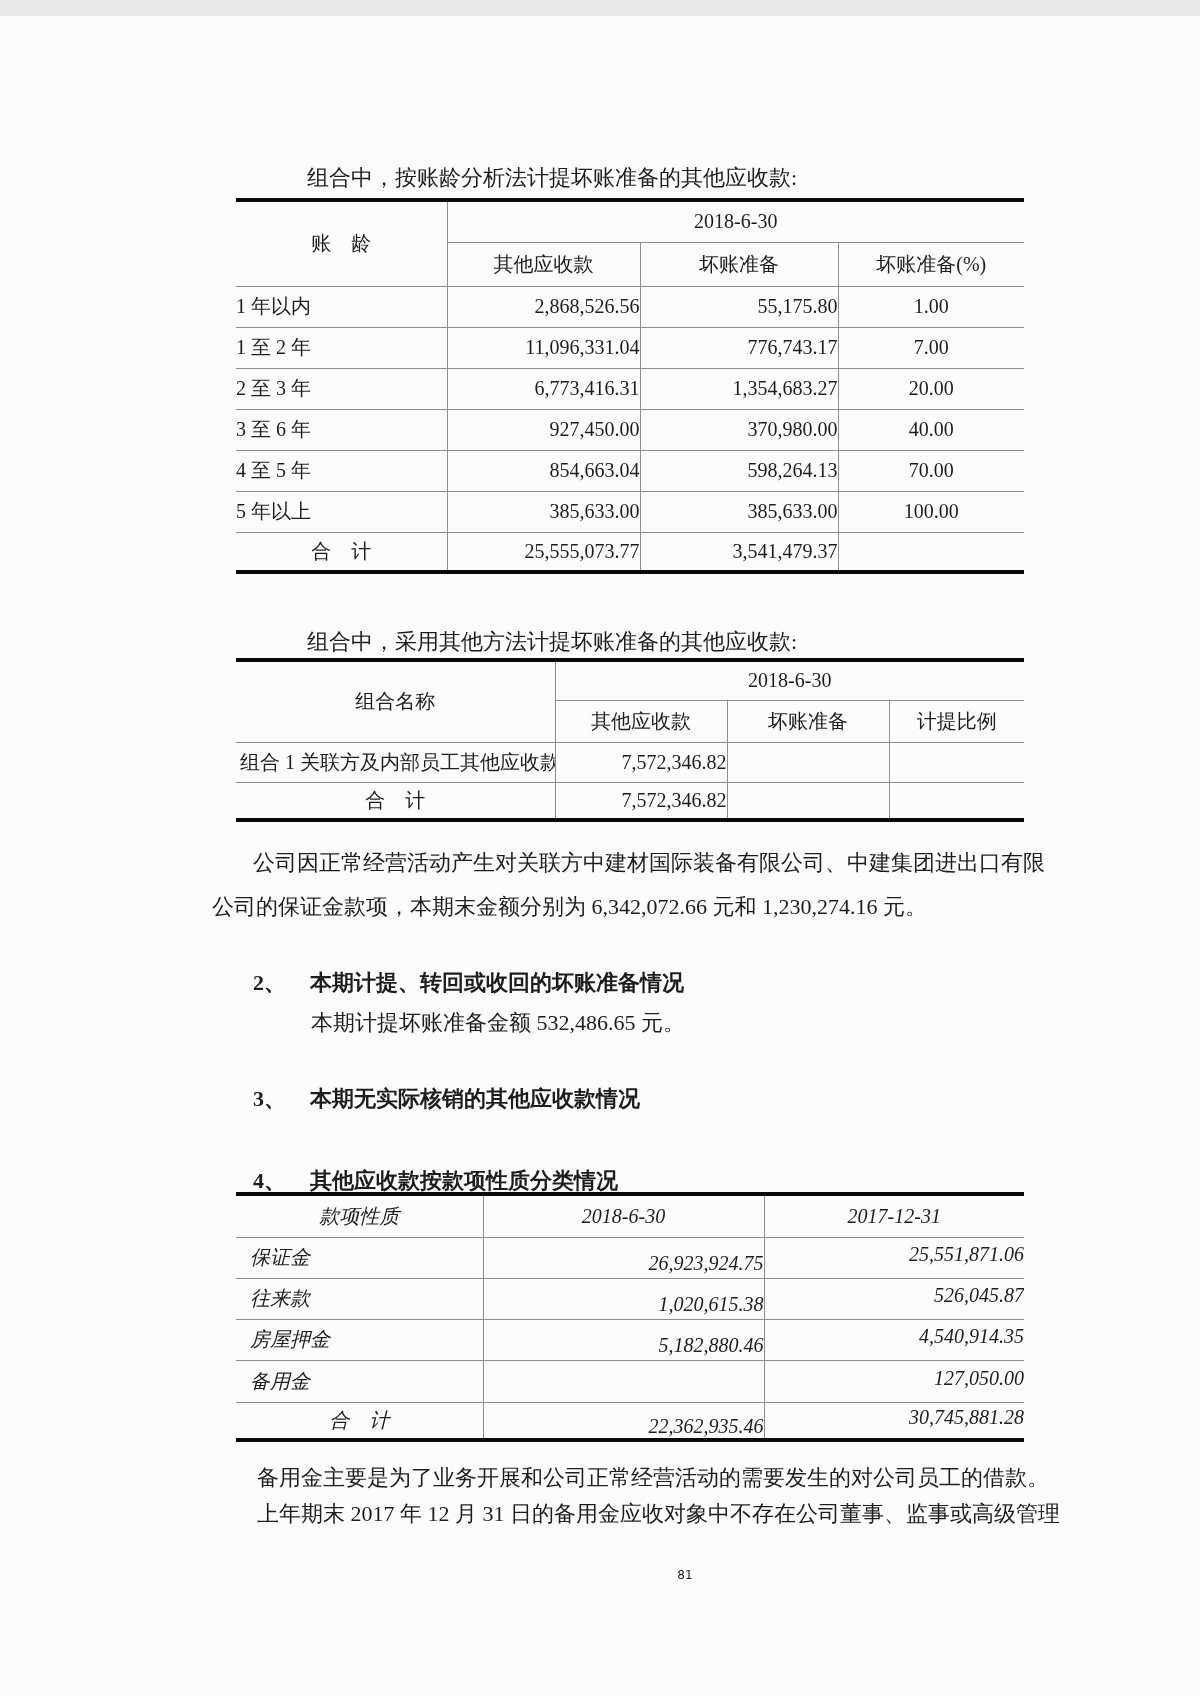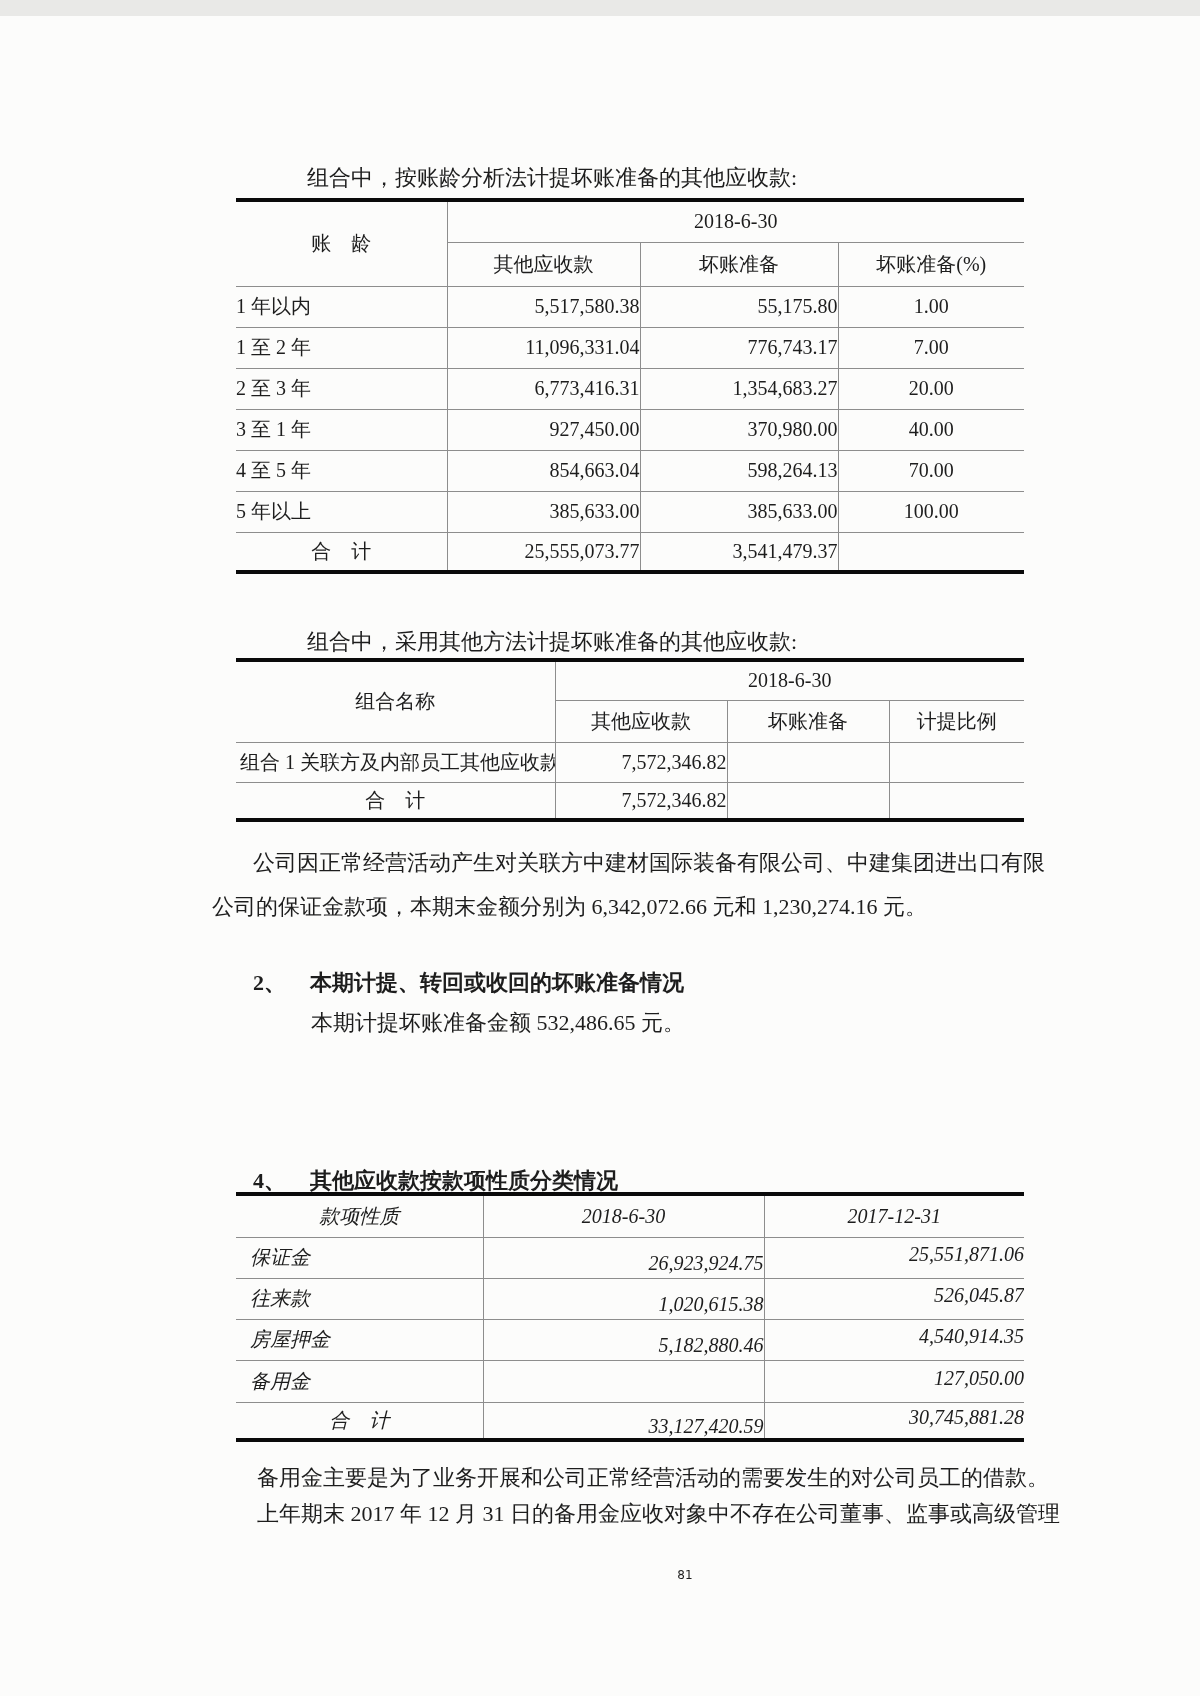--- a/index.html
+++ b/index.html
@@ -61,38 +61,38 @@
       <td class="head1-aging" rowspan="2">账　龄</td>
       <td class="ctr" colspan="3">2018-6-30</td>
     </tr>
     <tr style="height:44px">
       <td class="ctr">其他应收款</td>
       <td class="ctr">坏账准备</td>
       <td class="ctr">坏账准备(%)</td>
     </tr>
     <tr style="height:41px">
       <td class="lbl">1 年以内</td>
-      <td class="num">5,517,580.38</td>
+      <td class="num">2,868,526.56</td>
       <td class="num">55,175.80</td>
       <td class="ctr">1.00</td>
     </tr>
     <tr style="height:41px">
       <td class="lbl">1 至 2 年</td>
       <td class="num">11,096,331.04</td>
       <td class="num">776,743.17</td>
       <td class="ctr">7.00</td>
     </tr>
     <tr style="height:41px">
       <td class="lbl">2 至 3 年</td>
       <td class="num">6,773,416.31</td>
       <td class="num">1,354,683.27</td>
       <td class="ctr">20.00</td>
     </tr>
     <tr style="height:41px">
-      <td class="lbl">3 至 1 年</td>
+      <td class="lbl">3 至 6 年</td>
       <td class="num">927,450.00</td>
       <td class="num">370,980.00</td>
       <td class="ctr">40.00</td>
     </tr>
     <tr style="height:41px">
       <td class="lbl">4 至 5 年</td>
       <td class="num">854,663.04</td>
       <td class="num">598,264.13</td>
       <td class="ctr">70.00</td>
     </tr>
@@ -146,20 +146,23 @@
     </table>
 
   <div class="tline" style="left:253px; top:835px;">公司因正常经营活动产生对关联方中建材国际装备有限公司、中建集团进出口有限</div>
   <div class="tline" style="left:212px; top:879px;">公司的保证金款项，本期末金额分别为 6,342,072.66 元和 1,230,274.16 元。</div>
 
   <div class="tline heading" style="left:253px; top:955px;">
     <span class="hnum">2、</span><span>本期计提、转回或收回的坏账准备情况</span>
   </div>
   <div class="tline" style="left:311px; top:995px;">本期计提坏账准备金额 532,486.65 元。</div>
 
+  <div class="tline heading" style="left:253px; top:1071px;">
+    <span class="hnum">3、</span><span>本期无实际核销的其他应收款情况</span>
+  </div>
 
   <div class="tline heading" style="left:253px; top:1153px;">
     <span class="hnum">4、</span><span>其他应收款按款项性质分类情况</span>
   </div>
 
   <table class="fin" style="left:236px; top:1176px; width:788px;font-style:italic;">
     <colgroup>
         <col style="width:247px">
         <col style="width:281px">
         <col style="width:260px">
@@ -185,21 +188,21 @@
       <td class="num v2018"><span>5,182,880.46</span></td>
       <td class="num v2017"><span>4,540,914.35</span></td>
     </tr>
     <tr style="height:42px">
       <td class="lbl" style="padding-left:14px">备用金</td>
       <td class="num v2018"><span></span></td>
       <td class="num v2017"><span>127,050.00</span></td>
     </tr>
     <tr style="height:38px">
       <td class="total-lbl-3">合　计</td>
-      <td class="num v2018"><span>33,127,420.59</span></td>
+      <td class="num v2018"><span>22,362,935.46</span></td>
       <td class="num v2017"><span>30,745,881.28</span></td>
     </tr>
   </tbody>
     </table>
 
   <div class="tline" style="left:257px; top:1450px;">备用金主要是为了业务开展和公司正常经营活动的需要发生的对公司员工的借款。</div>
   <div class="tline" style="left:257px; top:1486px;">上年期末 2017 年 12 月 31 日的备用金应收对象中不存在公司董事、监事或高级管理</div>
 
   <div class="pagenum">81</div>
 

